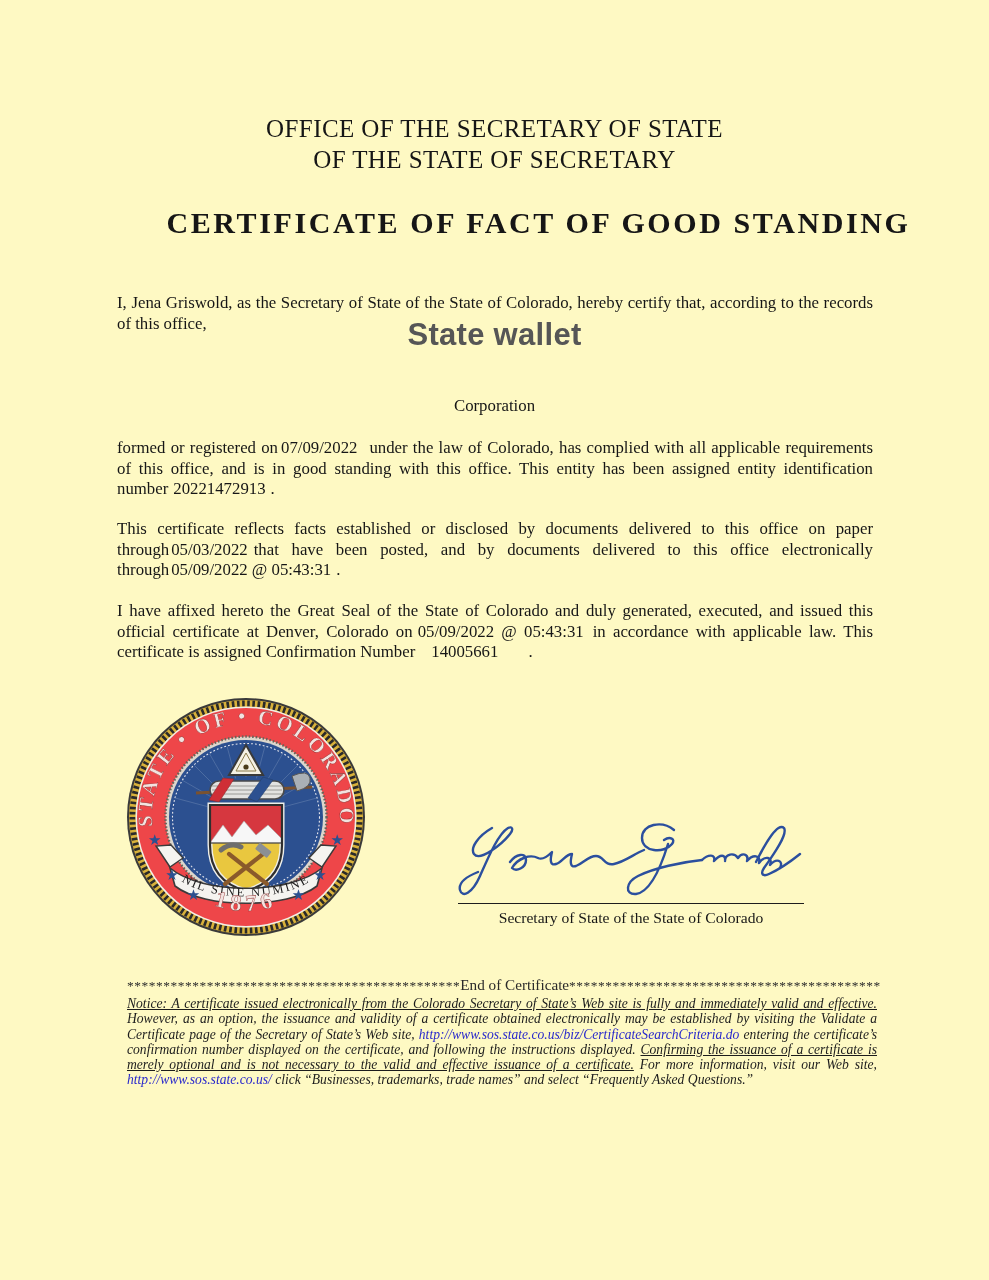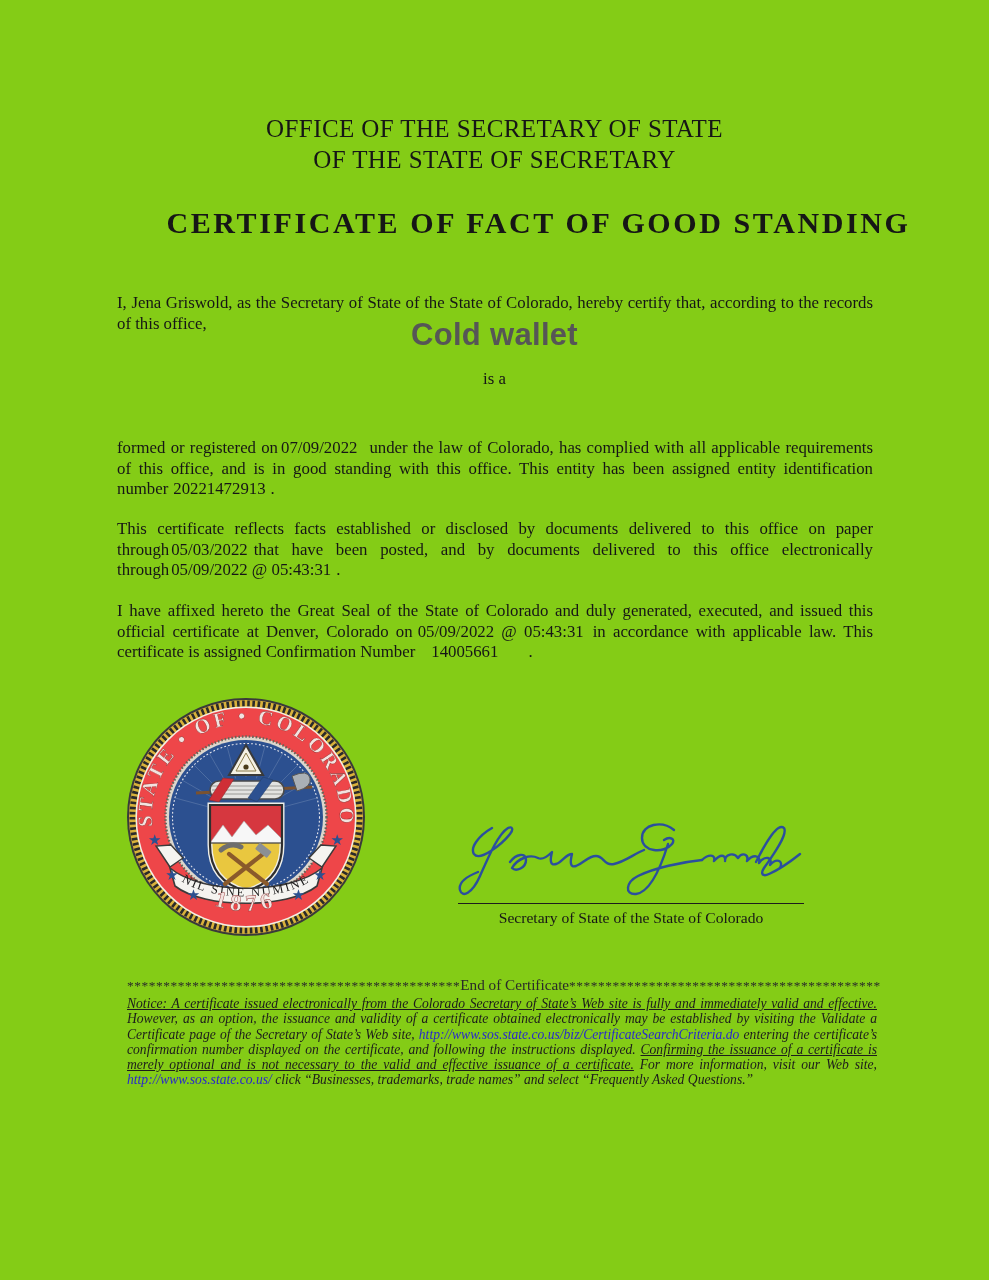--- a/index.html
+++ b/index.html
@@ -1,16 +1,16 @@
 <!DOCTYPE html>
 <html><head>
 <meta charset="utf-8">
 <style>
   html,body{margin:0;padding:0;background:#ffffff;}
-  .page{position:relative;width:989px;height:1280px;background:#84cc16;overflow:hidden;
+  .page{position:relative;width:989px;height:1280px;background:#fef9c3;overflow:hidden;
         font-family:"Liberation Serif",serif;color:#161616;}
   .hdr{position:absolute;top:113px;left:0;width:100%;text-align:center;
        font-size:25px;line-height:31px;letter-spacing:0.4px;}
   .doc-title{position:absolute;top:206px;left:0;width:100%;text-align:center;
        font-size:30px;font-weight:bold;letter-spacing:2.6px;margin-left:44px;}
   .para{position:absolute;left:117px;width:756px;font-size:16.8px;line-height:20.8px;
        text-align:justify;}
   #para-intro{top:276px;}
   .entity-name{position:absolute;top:317px;left:0;width:100%;text-align:center;
        font-family:"Liberation Sans",sans-serif;font-weight:700;font-size:31px;color:#565656;
@@ -49,22 +49,22 @@
 
   <div class="hdr">
     <div>OFFICE OF THE SECRETARY OF STATE</div>
     <div>OF THE STATE OF SECRETARY</div>
   </div>
 
   <div class="doc-title">CERTIFICATE OF FACT OF GOOD STANDING</div>
 
   <p class="para" id="para-intro"><span>I, Jena Griswold, as the Secretary of State of the State of Colorado, hereby certify that, according to the records of this office,</span></p>
 
-  <div class="entity-name">Cold wallet</div>
-  <div class="centerline" id="line-isa">is a</div>
+  <div class="entity-name">State wallet</div>
+  <div class="centerline" id="line-type">Corporation</div>
 
   <p class="para" id="para-formed"><span>formed or registered on</span><span class="gap-a">07/09/2022</span><span>under the law of Colorado, has complied with all applicable requirements of this office, and is in good standing with this office.  This entity has been assigned entity identification number</span><span class="gap-b">20221472913</span><span class="dot-sm">.</span></p>
 
   <p class="para" id="para-reflects"><span>This certificate reflects facts established or disclosed by documents delivered to this office on paper through</span><span class="gap-c">05/03/2022</span><span>that have been posted, and by documents delivered to this office electronically through</span><span class="gap-d">05/09/2022 @ 05:43:31</span><span class="dot-sm">.</span></p>
 
   <p class="para" id="para-sealed"><span>I have affixed hereto the Great Seal of the State of Colorado and duly generated, executed, and issued this official certificate at Denver, Colorado on</span><span class="gap-e">05/09/2022  @  05:43:31</span><span>in accordance with applicable law. This certificate is assigned Confirmation Number</span><span class="gap-f">14005661</span><span class="dot-lg">.</span></p>
 
   <div class="seal-wrap">
     <svg width="240" height="240" viewBox="0 0 240 240">
       <defs>

